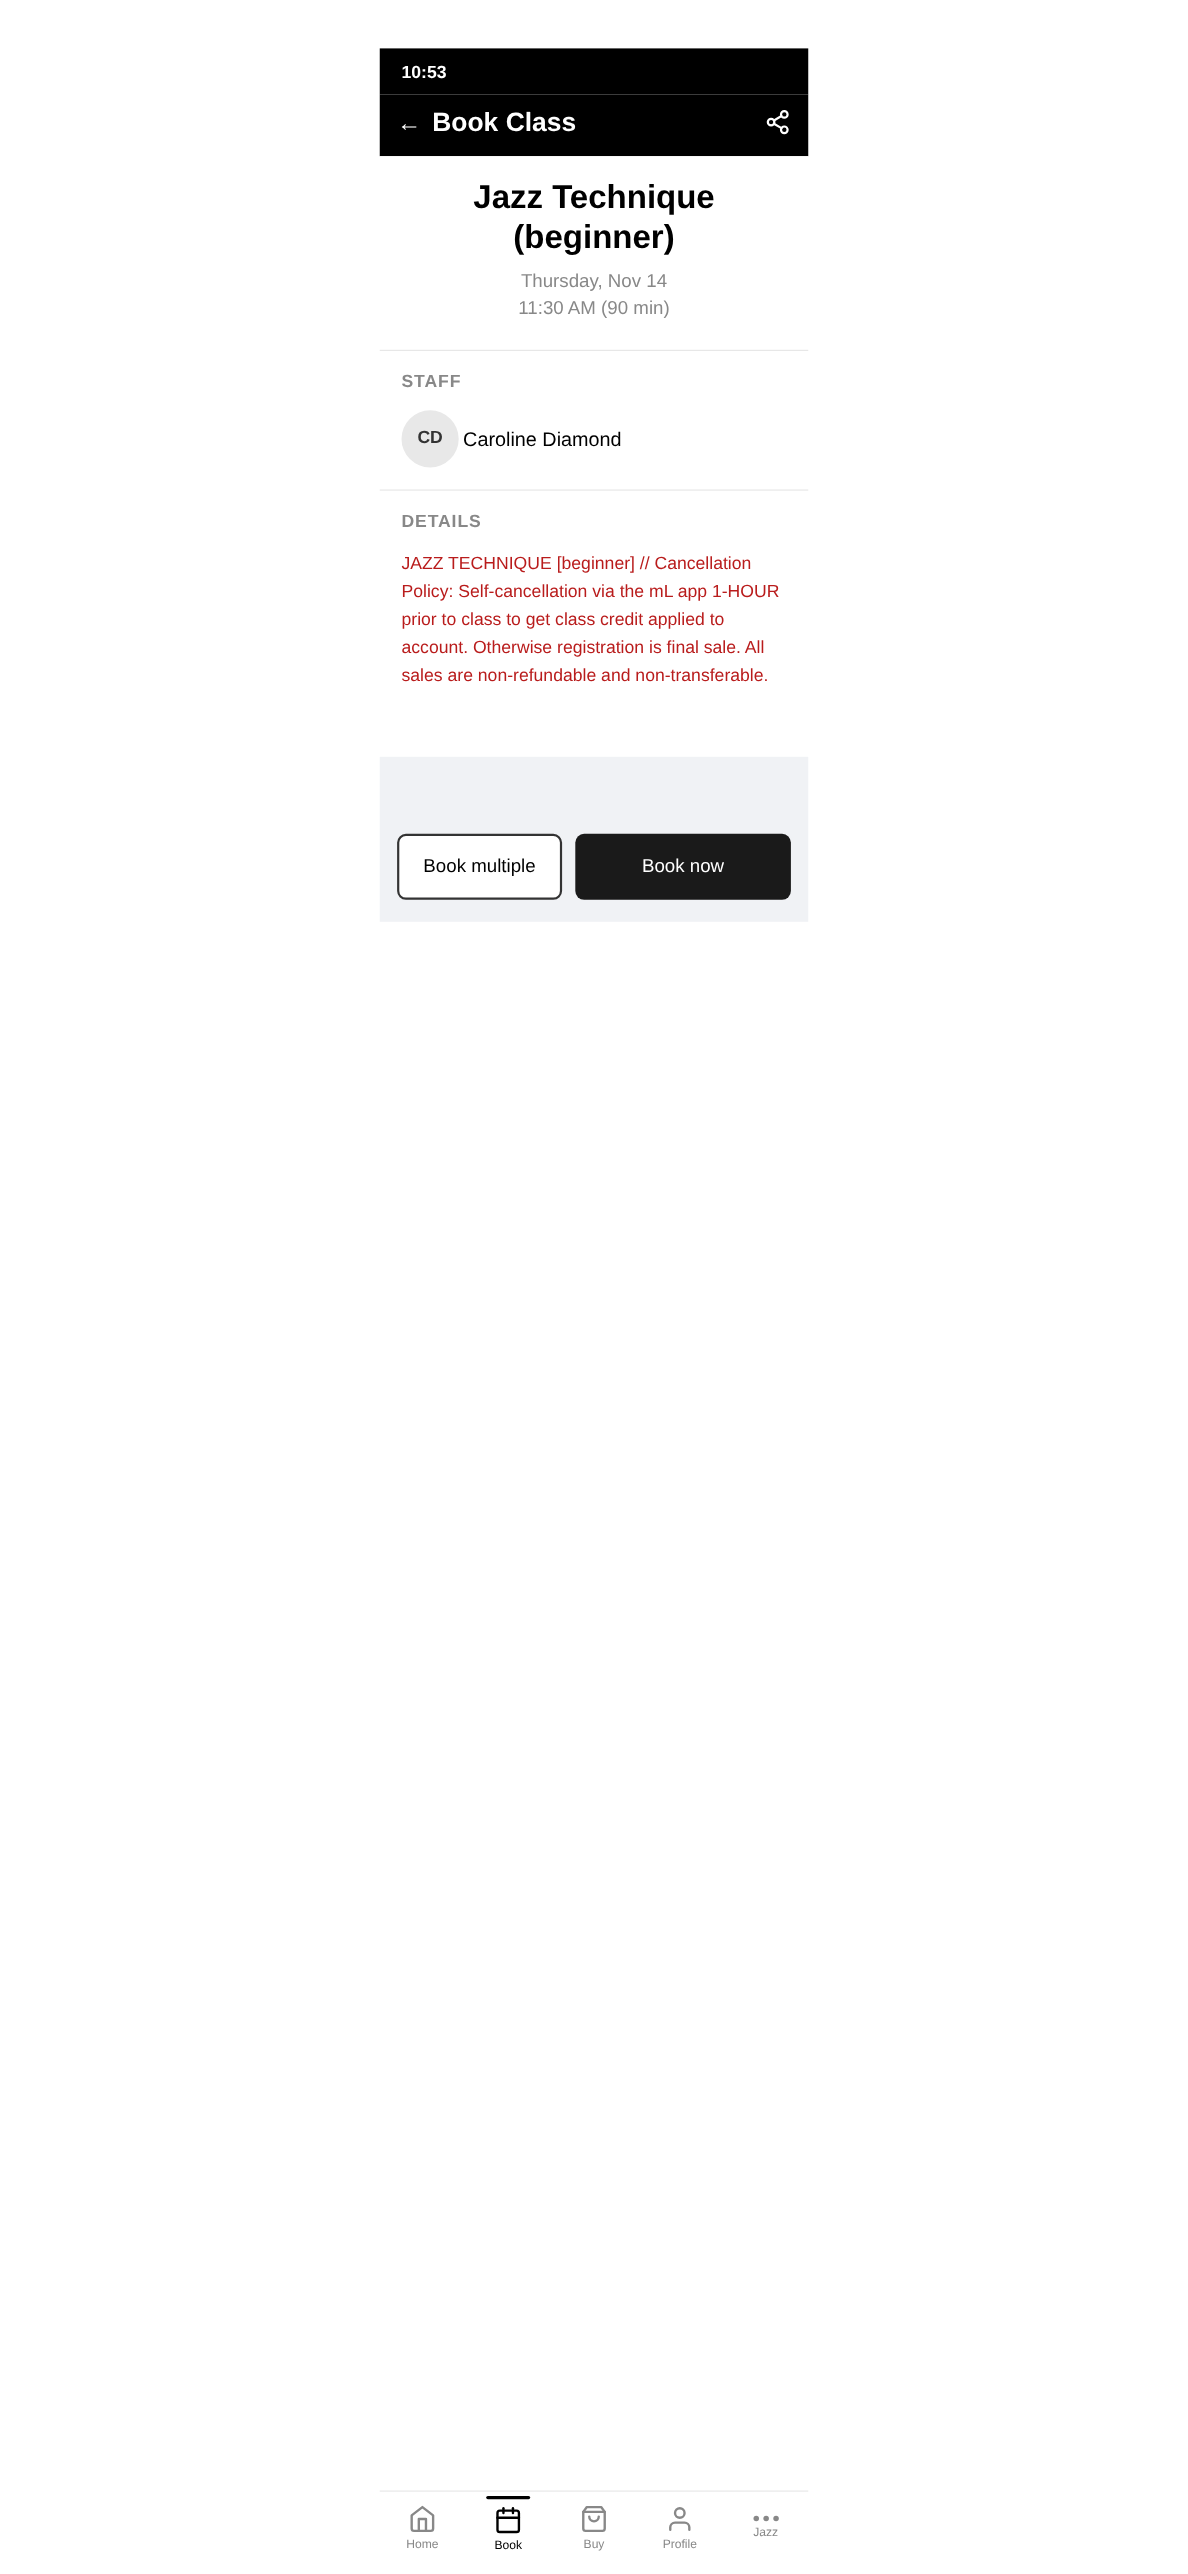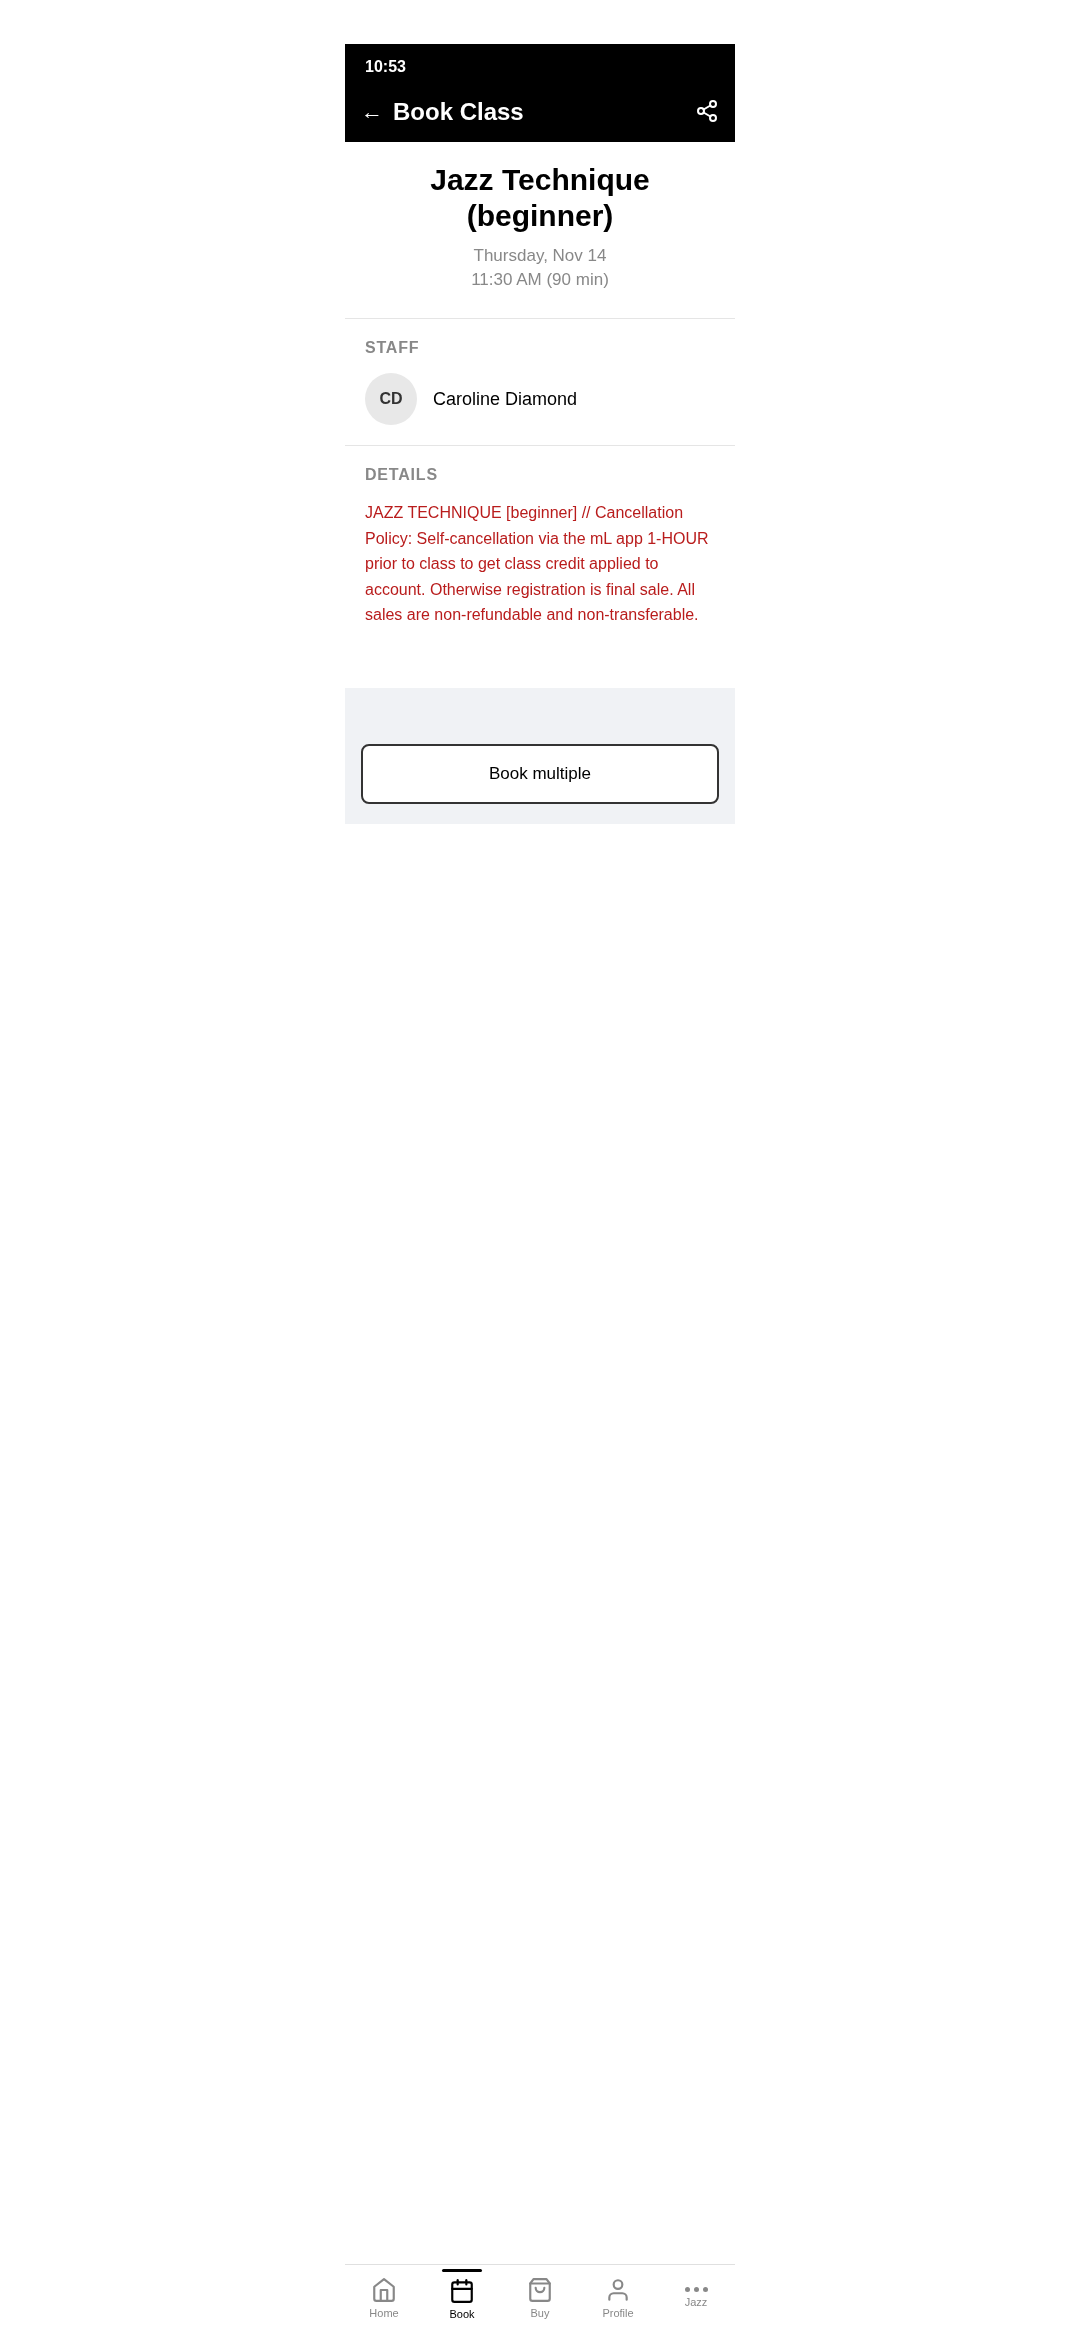--- a/index.html
+++ b/index.html
@@ -105,21 +105,21 @@
       font-weight: 700;
       color: #888888;
       letter-spacing: 0.8px;
       margin-bottom: 16px;
     }
 
     
     .staff-row {
       display: flex;
       align-items: center;
-      gap: 16px;
+      gap: 4px;
     }
 
     .avatar {
       width: 52px;
       height: 52px;
       border-radius: 50%;
       background: #e8e8e8;
       display: flex;
       align-items: center;
       justify-content: center;
@@ -139,21 +139,21 @@
     .details-text {
       font-size: 16px;
       line-height: 1.6;
       color: #b91c1c;
       margin-top: 4px;
     }
 
     
     .bottom-section {
       background: #f0f2f5;
-      padding: 16px 16px 20px;
+      padding: 30px 16px 20px;
       margin-top: 20px;
     }
 
     .buttons-row {
       display: flex;
       gap: 12px;
       margin-top: 40px;
     }
 
     .btn-multiple {
@@ -295,20 +295,21 @@
 
   <div class="section">
     <div class="section-label">DETAILS</div>
     <p class="details-text">JAZZ TECHNIQUE [beginner] // Cancellation Policy: Self-cancellation via the mL app 1-HOUR prior to class to get class credit applied to account. Otherwise registration is final sale. All sales are non-refundable and non-transferable.</p>
   </div>
 </div>
 
 <div class="bottom-section">
   <div class="buttons-row">
     <button class="btn-multiple">Book multiple</button>
+    <button class="btn-book-now">Book now</button>
   </div>
 </div>
 
 <nav class="bottom-nav">
 
   <div class="nav-item">
     <svg class="icon-svg" viewBox="0 0 24 24" fill="none" stroke="#888888" stroke-width="2" stroke-linecap="round" stroke-linejoin="round">
       <path d="M3 9l9-7 9 7v11a2 2 0 0 1-2 2H5a2 2 0 0 1-2-2z"></path>
       <polyline points="9 22 9 12 15 12 15 22"></polyline>
     </svg>

